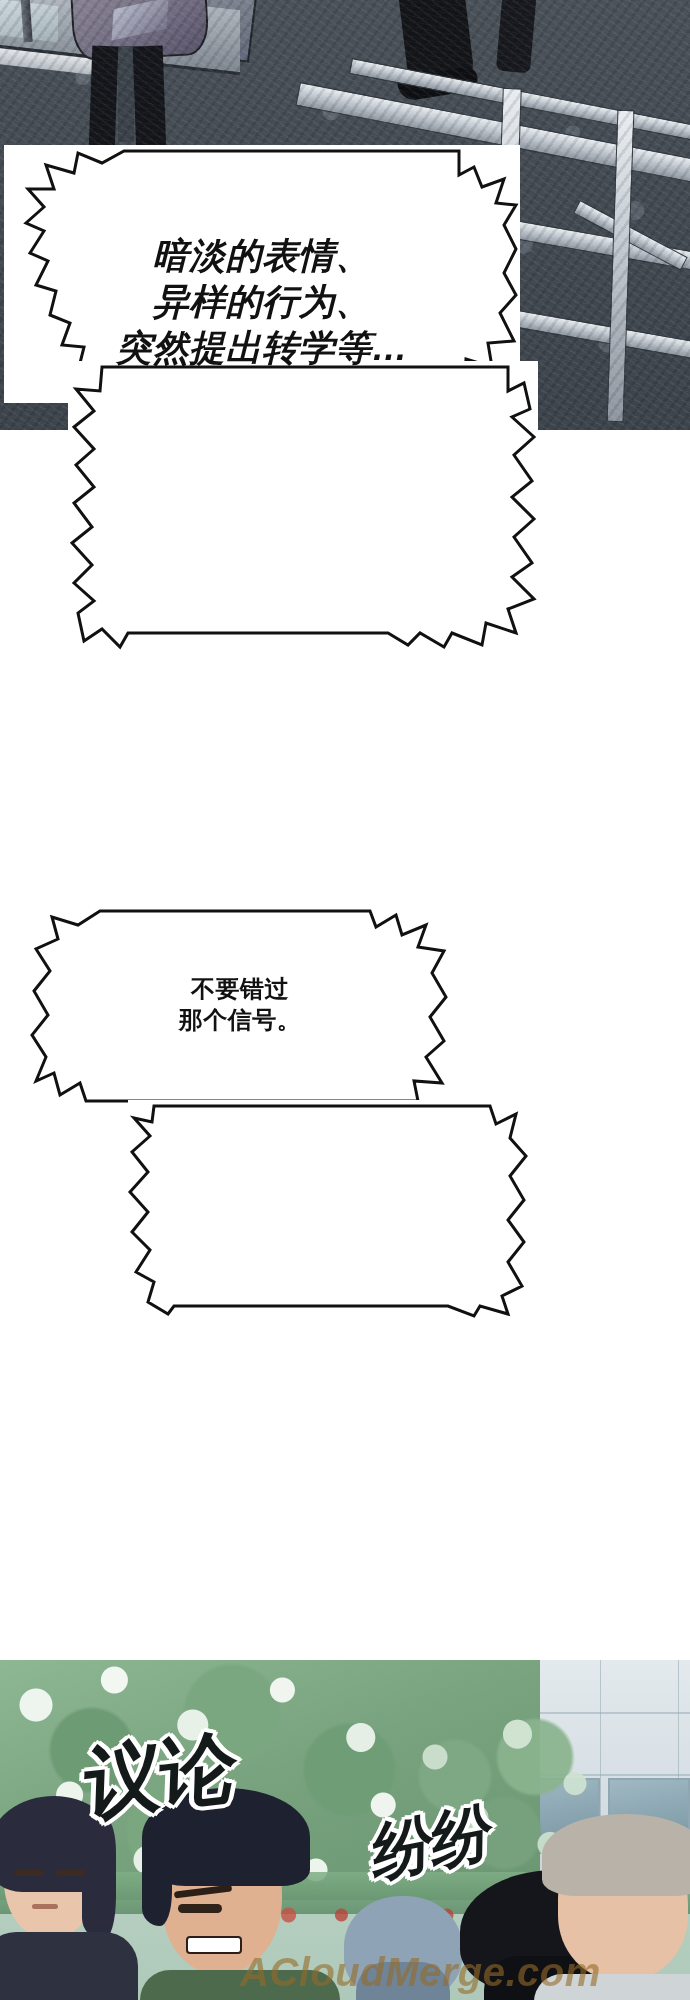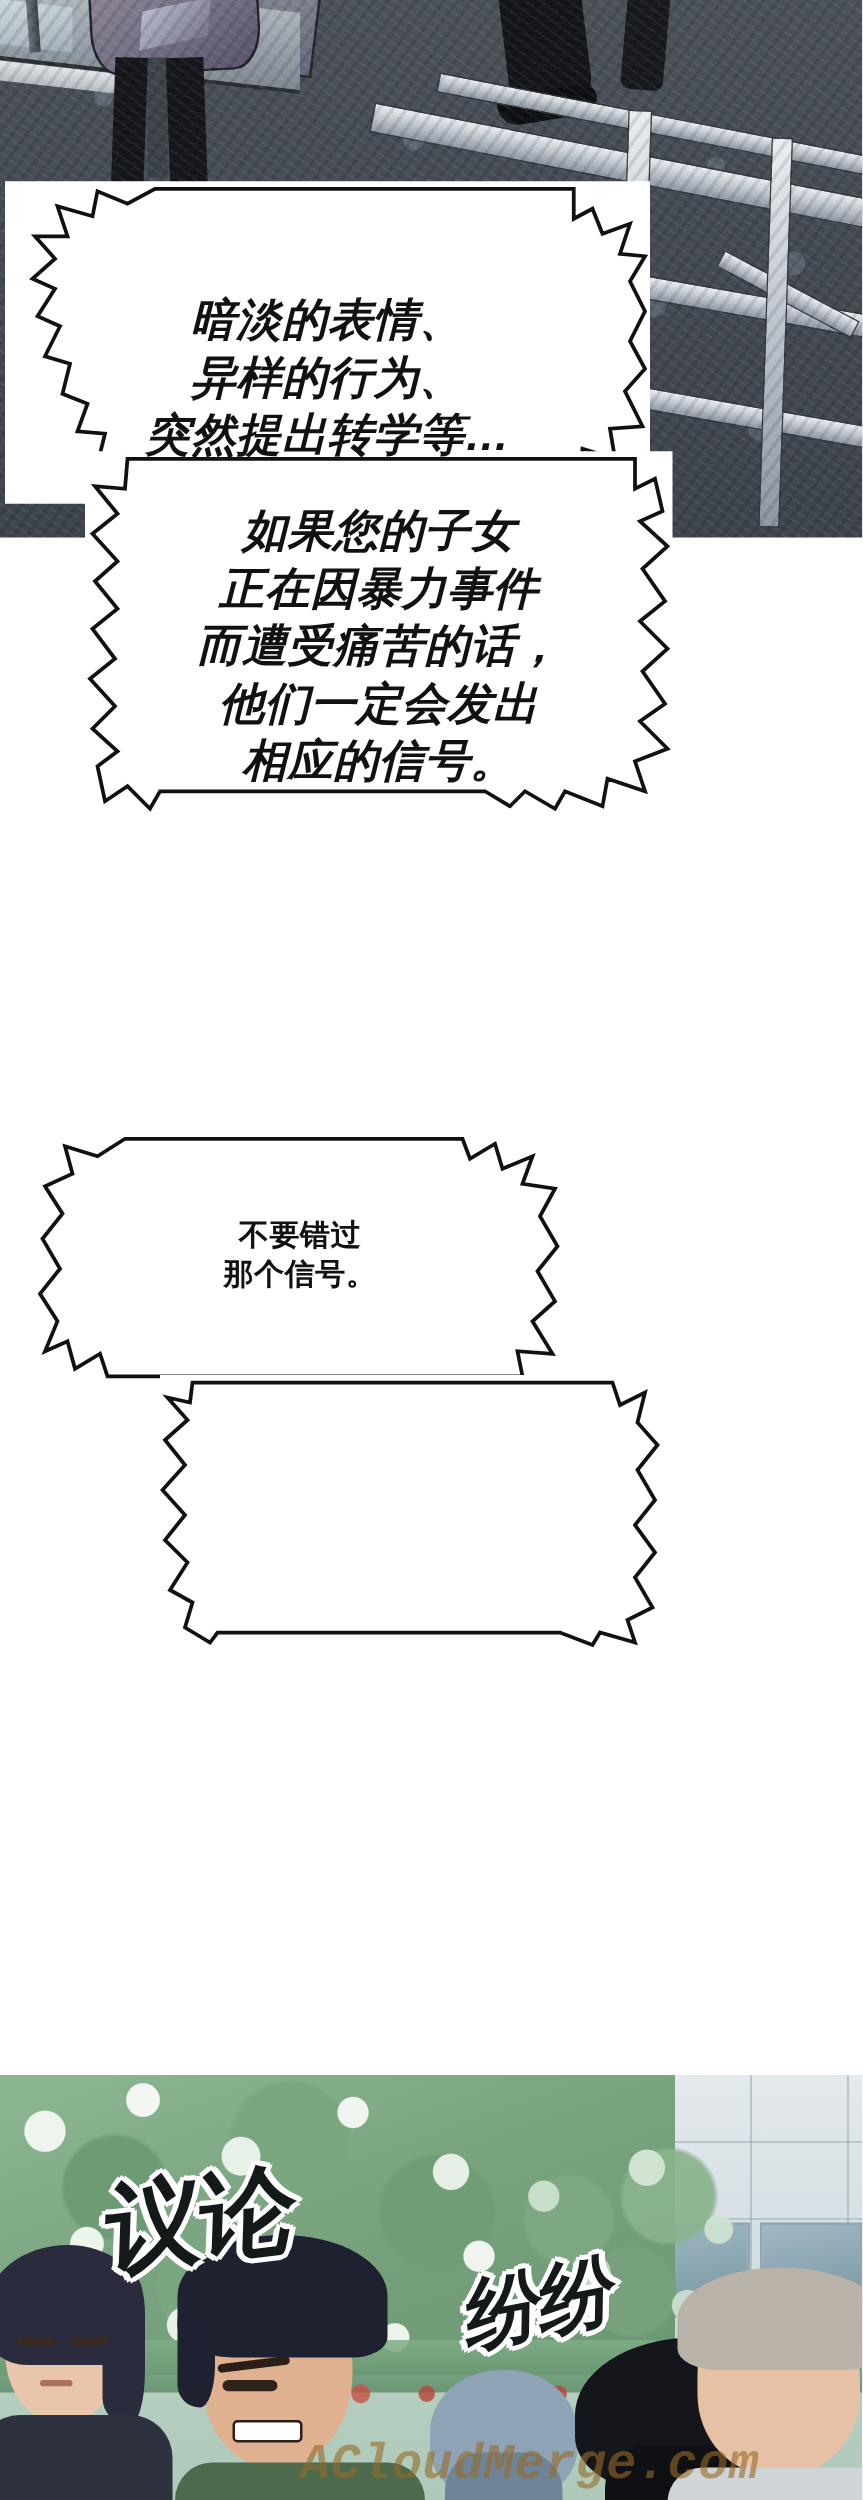--- a/index.html
+++ b/index.html
@@ -312,21 +312,21 @@
   #wm-cola{
     left:238px;top:1916px;
     font-size:42px;
     font-family:"DejaVu Serif","Liberation Serif",serif;
     color:rgba(176,36,42,.55);
     letter-spacing:1px;
   }
   #wm-cloud{
     left:240px;top:1950px;
     font-size:40px;
-    font-family:Liberation Mono, monospace;
+    font-family:Liberation Sans, sans-serif;
     font-style:italic;
     color:rgba(150,106,40,.60);
     letter-spacing:.5px;
   }
 </style>
 </head>
 <body>
 
 <div id="page">
 
@@ -370,25 +370,20 @@
   </div>
 
   <div class="bubble italic" id="bubble2">
     <svg class="bub-shape" viewBox="0 0 470 290" preserveAspectRatio="none">
       <polygon fill="#ffffff" stroke="#111111" stroke-width="3" points="34,6 440,6 440,30 456,22 462,48 444,56 466,76 446,94 464,120
                 444,136 466,158 446,176 464,202 444,216 466,238 440,248 448,272
                 418,262 414,284 384,272 376,286 352,272 340,284 320,272
                 60,272 52,286 34,268 16,280 10,252 26,240 6,222 24,204 4,182
                 24,166 6,142 26,126 8,104 26,88 6,66 26,50 8,28 32,30"></polygon>
     </svg>
-    <div class="bub-text">如果您的子女
-正在因暴力事件
-而遭受痛苦的话，
-他们一定会发出
-相应的信号。</div>
   </div>
 
   <div class="bubble" id="bubble3">
     <svg class="bub-shape" viewBox="0 0 420 200" preserveAspectRatio="none">
       <polygon fill="#ffffff" stroke="#111111" stroke-width="3" points="70,6 340,6 346,22 366,10 372,30 396,20 388,42 414,46 402,68
                 416,92 400,112 414,136 396,152 412,178 384,176 388,196
                 56,196 50,178 30,190 24,168 6,176 16,152 2,130 18,110 4,86
                 20,66 6,44 28,34 22,12 48,20"></polygon>
     </svg>
     <div class="bub-text">不要错过

